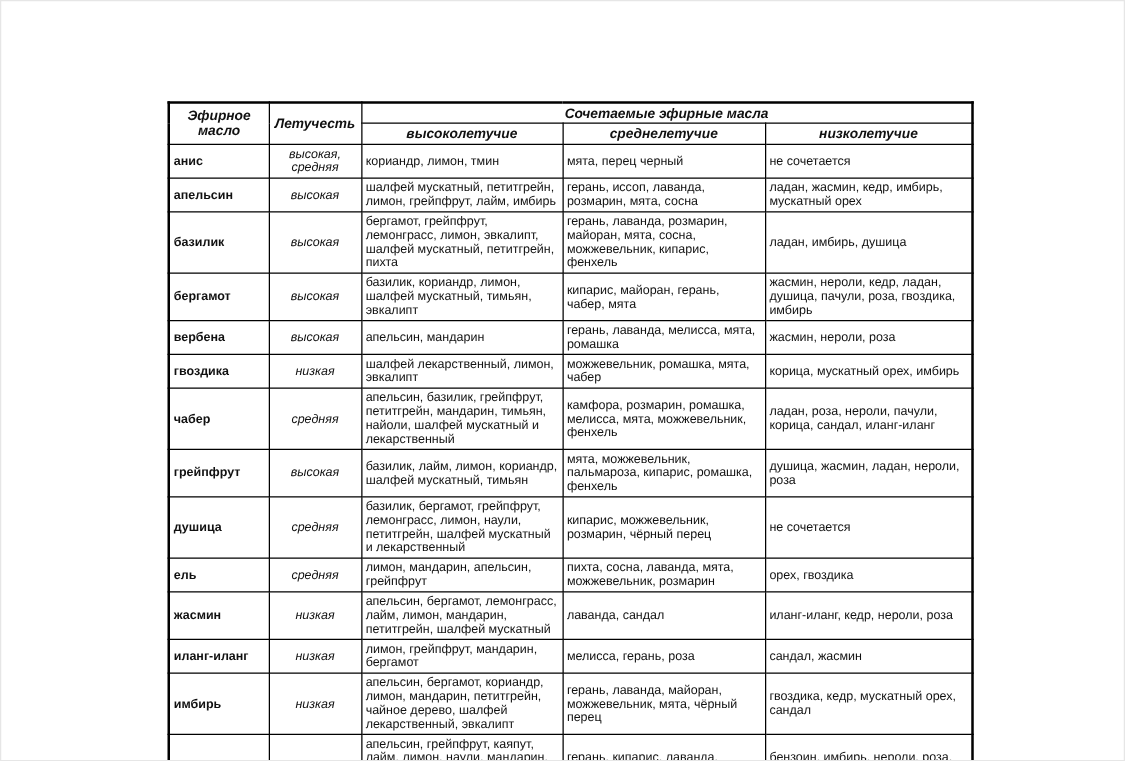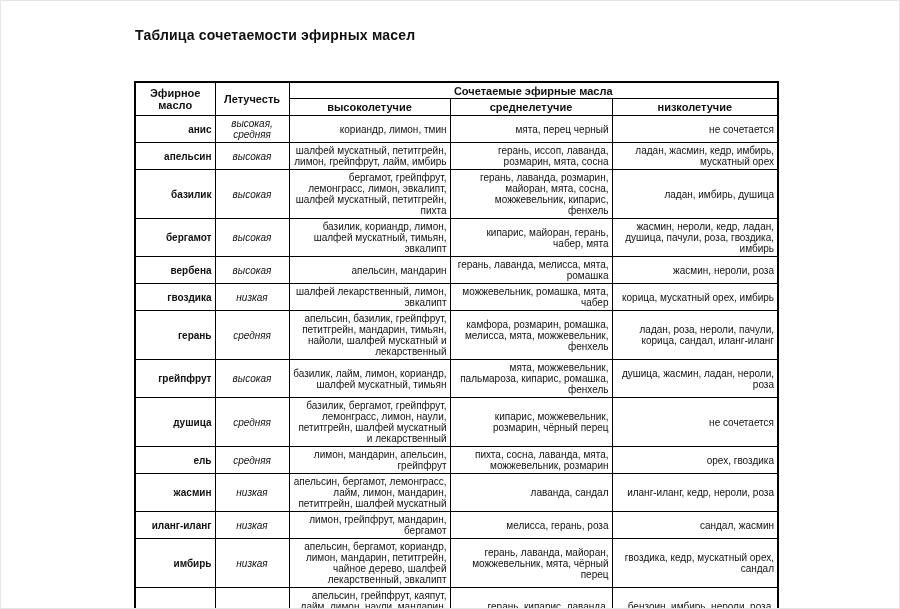--- a/index.html
+++ b/index.html
@@ -47,46 +47,46 @@
     color: #111;
     vertical-align: middle;
     overflow: hidden;
   }
   .tbl thead th {
     font-size: 11px;
     font-weight: bold;
     text-align: center;
     padding: 1px 2px;
     line-height: 12px;
+    font-style: italic;
   }
   .tbl tr.hr1 th.c-group { height: 13px; }
   .tbl tr.hr2 th { height: 14px; text-align: center; }
   .tbl tbody td {
     font-size: 10px;
     line-height: 11px;
     padding: 2px 3px;
     height: 20px;
   }
   .tbl tbody td.oil {
     font-weight: bold;
-    text-align: right;
+    text-align: left;
   }
   .tbl tbody td.vol {
     text-align: center;
     font-style: italic;
   }
   .tbl tbody td.list {
-    text-align: right;
+    text-align: left;
   }
 </style>
 </head>
 <body>
 
 <div class="page">
-  <h1 class="title">Таблица сочетаемости эфирных масел</h1>
 
   <table class="tbl">
     <colgroup>
       <col class="c1">
         <col class="c2">
         <col class="c3">
         <col class="c4">
         <col class="c5">
     </colgroup>
     <thead>
@@ -144,21 +144,21 @@
 
   <tr>
     <td class="oil">гвоздика</td>
     <td class="vol">низкая</td>
     <td class="list">шалфей лекарственный, лимон, эвкалипт</td>
     <td class="list">можжевельник, ромашка, мята, чабер</td>
     <td class="list">корица, мускатный орех, имбирь</td>
   </tr>
 
   <tr>
-    <td class="oil">герань</td>
+    <td class="oil">чабер</td>
     <td class="vol">средняя</td>
     <td class="list">апельсин, базилик, грейпфрут, петитгрейн, мандарин, тимьян, найоли,  шалфей мускатный и лекарственный</td>
     <td class="list">камфора, розмарин, ромашка, мелисса, мята, можжевельник, фенхель</td>
     <td class="list">ладан, роза, нероли, пачули, корица, сандал, иланг-иланг</td>
   </tr>
 
   <tr>
     <td class="oil">грейпфрут</td>
     <td class="vol">высокая</td>
     <td class="list">базилик, лайм, лимон, кориандр, шалфей мускатный, тимьян</td>

